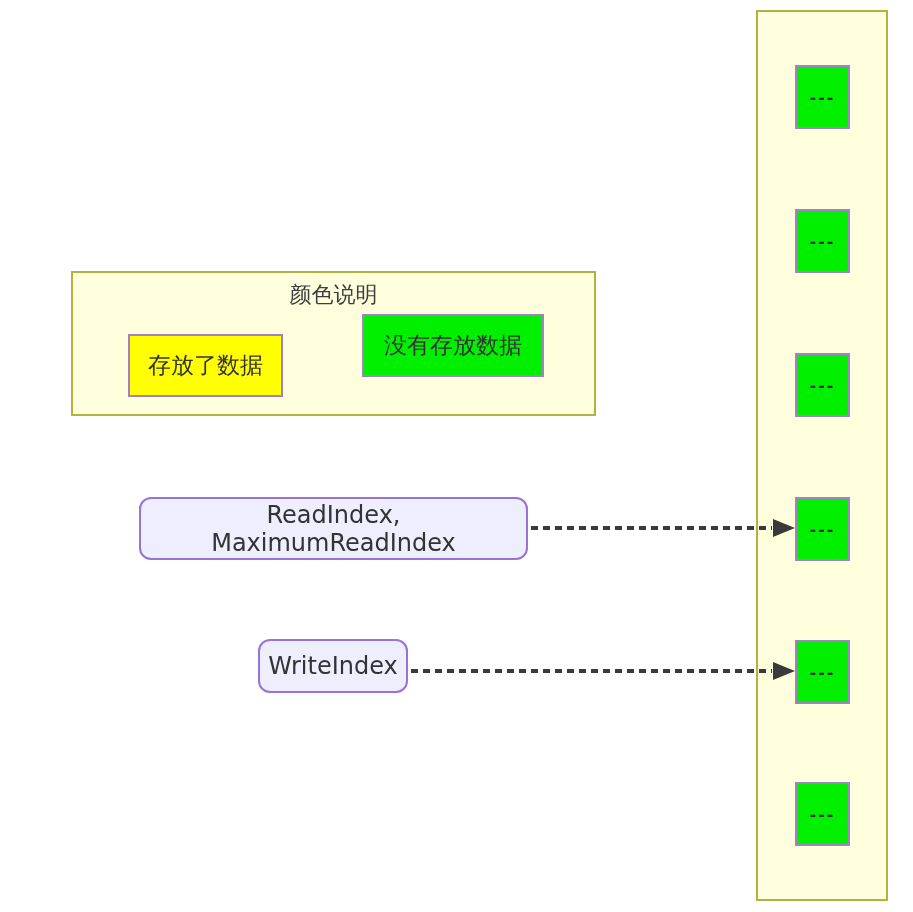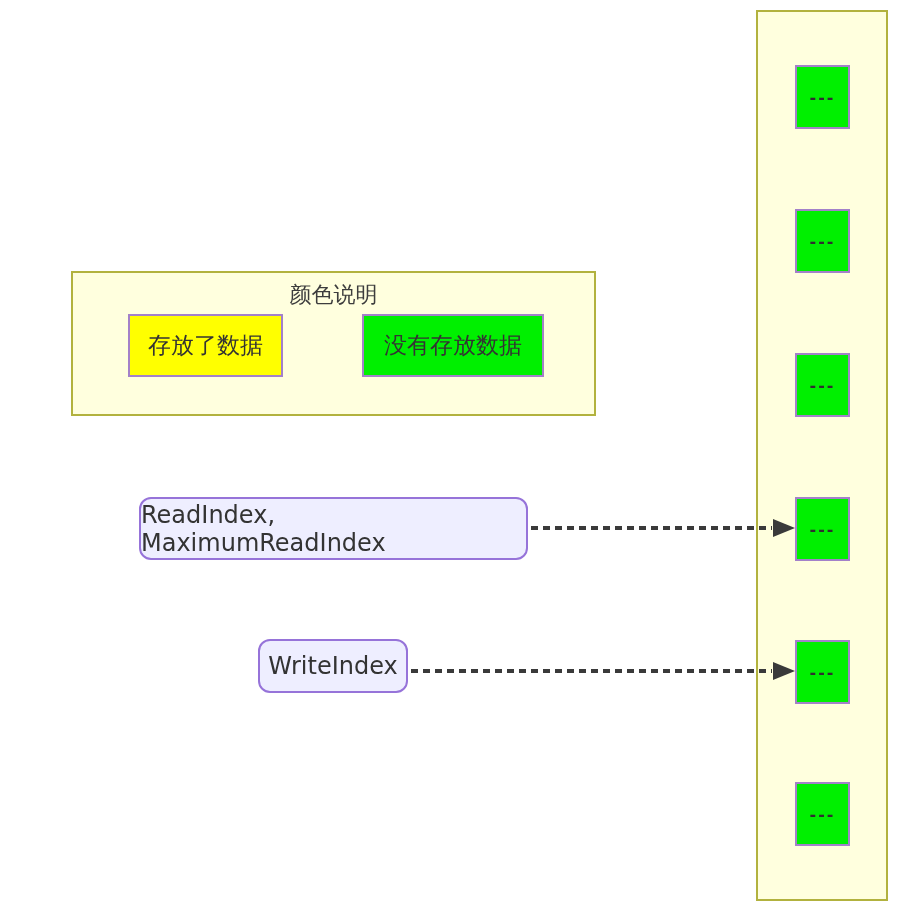--- a/index.html
+++ b/index.html
@@ -70,39 +70,40 @@
     top:41px;
     height:63px;
     border:2px solid var(--cell-border);
     display:flex;align-items:center;justify-content:center;
     font-size:23px;
     color:#333333;
   }
   .swatch-has-data{
     left:55px;width:155px;
     background:var(--legend-yellow);
+    margin-top:20px;
   }
   .swatch-empty{
     left:289px;width:182px;
     background:var(--cell-fill);
   }
 
   
   .pointer-box{
     position:absolute;
     background:var(--pointer-bg);
     border:2px solid var(--pointer-border);
     border-radius:12px;
     display:flex;align-items:center;justify-content:center;
     font-size:24px;
     color:#333333;
   }
   .pointer-read{
     left:139px;top:497px;
-    width:389px;height:63px;
+    width:389px;height:63px;text-align:center;
   }
   .pointer-write{
     left:258px;top:639px;
     width:150px;height:54px;
   }
 
   
   .arrow-layer{
     position:absolute;left:0;top:0;
     width:913px;height:912px;

